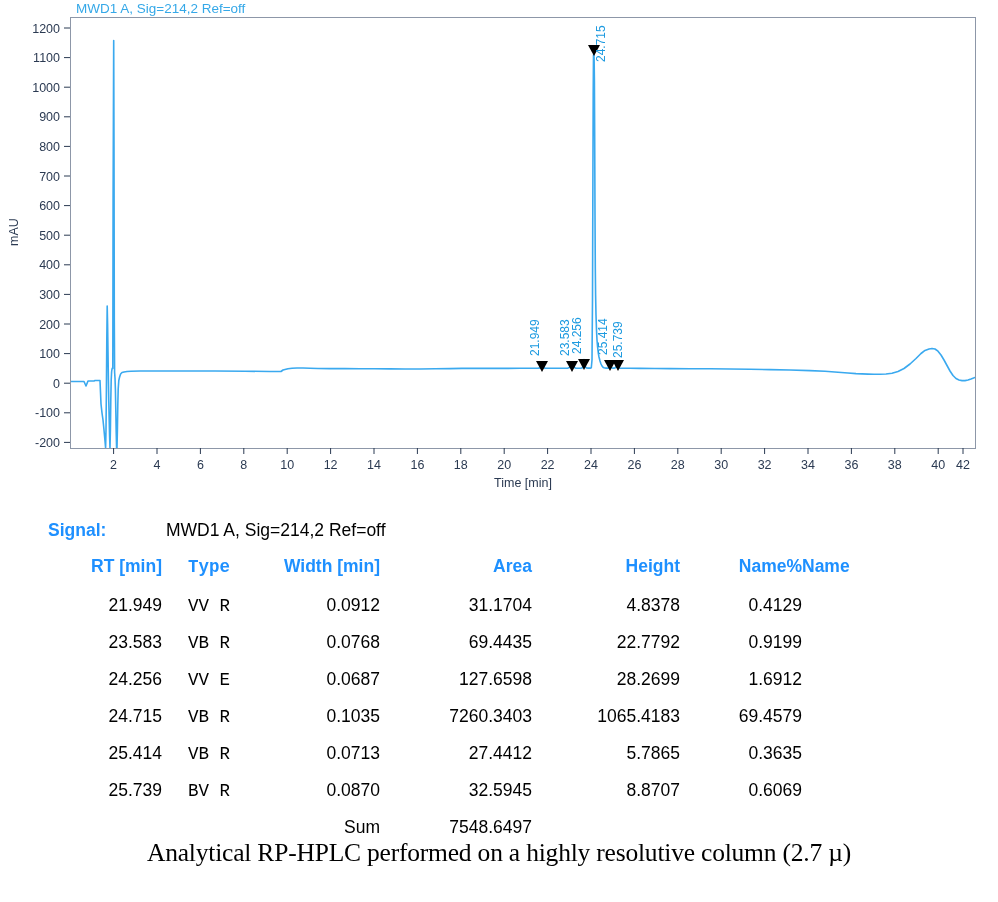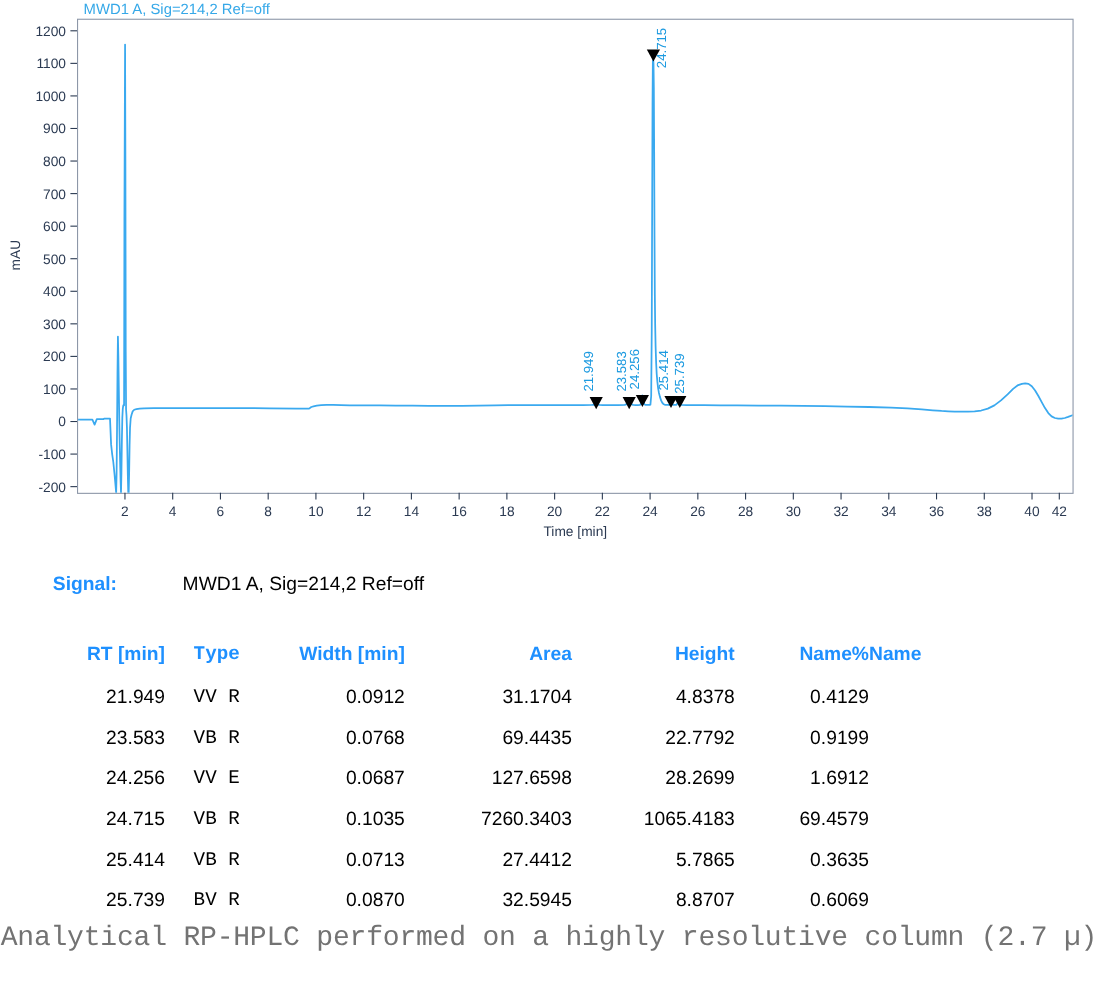--- a/index.html
+++ b/index.html
@@ -77,25 +77,24 @@
   .signal-val {
     position: absolute;
     left: 166px;
     top: 0;
     color: #000000;
   }
 
   table.peaks {
     position: absolute;
     top: 52px;
-    left: 0;
+    left: 12px;
     border-collapse: collapse;
     width: 790px;
     table-layout: fixed;
-    margin-top: 28px;
   }
   table.peaks th {
     color: #1e90ff;
     font-weight: bold;
     font-size: 17.5px;
     padding: 4px 0 10px 0;
     text-align: right;
     white-space: nowrap;
   }
   table.peaks td {
@@ -124,23 +123,23 @@
     padding-right: 0px;
   }
 
   
   #caption {
     position: absolute;
     left: 0;
     top: 838px;
     width: 998px;
     text-align: center;
-    font-family: Liberation Mono, monospace;
+    font-family: Liberation Serif, serif;
     font-size: 25.5px;
-    color: #737373;
+    color: #000000;
     letter-spacing: -0.2px;
   }
 </style>
 </head>
 <body>
 
 <div id="chromatogram">
   <svg id="plot-svg" width="998" height="500" viewBox="0 0 998 500">
 
     <rect id="plot-frame" x="70.5" y="17.5" width="905" height="431" fill="#ffffff" stroke="#8d97a8" stroke-width="1"></rect>
@@ -460,17 +459,26 @@
       </tr>
       <tr>
         <td class="d-rt">25.739</td>
         <td class="d-type">BV R</td>
         <td class="d-width">0.0870</td>
         <td class="d-area">32.5945</td>
         <td class="d-height">8.8707</td>
         <td class="d-areap">0.6069</td>
         <td class="d-name"></td>
       </tr>
+      <tr class="sum-row">
+        <td></td>
+        <td></td>
+        <td class="d-sumlabel">Sum</td>
+        <td class="d-area">7548.6497</td>
+        <td></td>
+        <td></td>
+        <td></td>
+      </tr>
     </tbody>
   </table>
 </div>
 
 <div id="caption">Analytical RP-HPLC performed on a highly resolutive column (2.7 µ)</div>
 
 </body></html>

